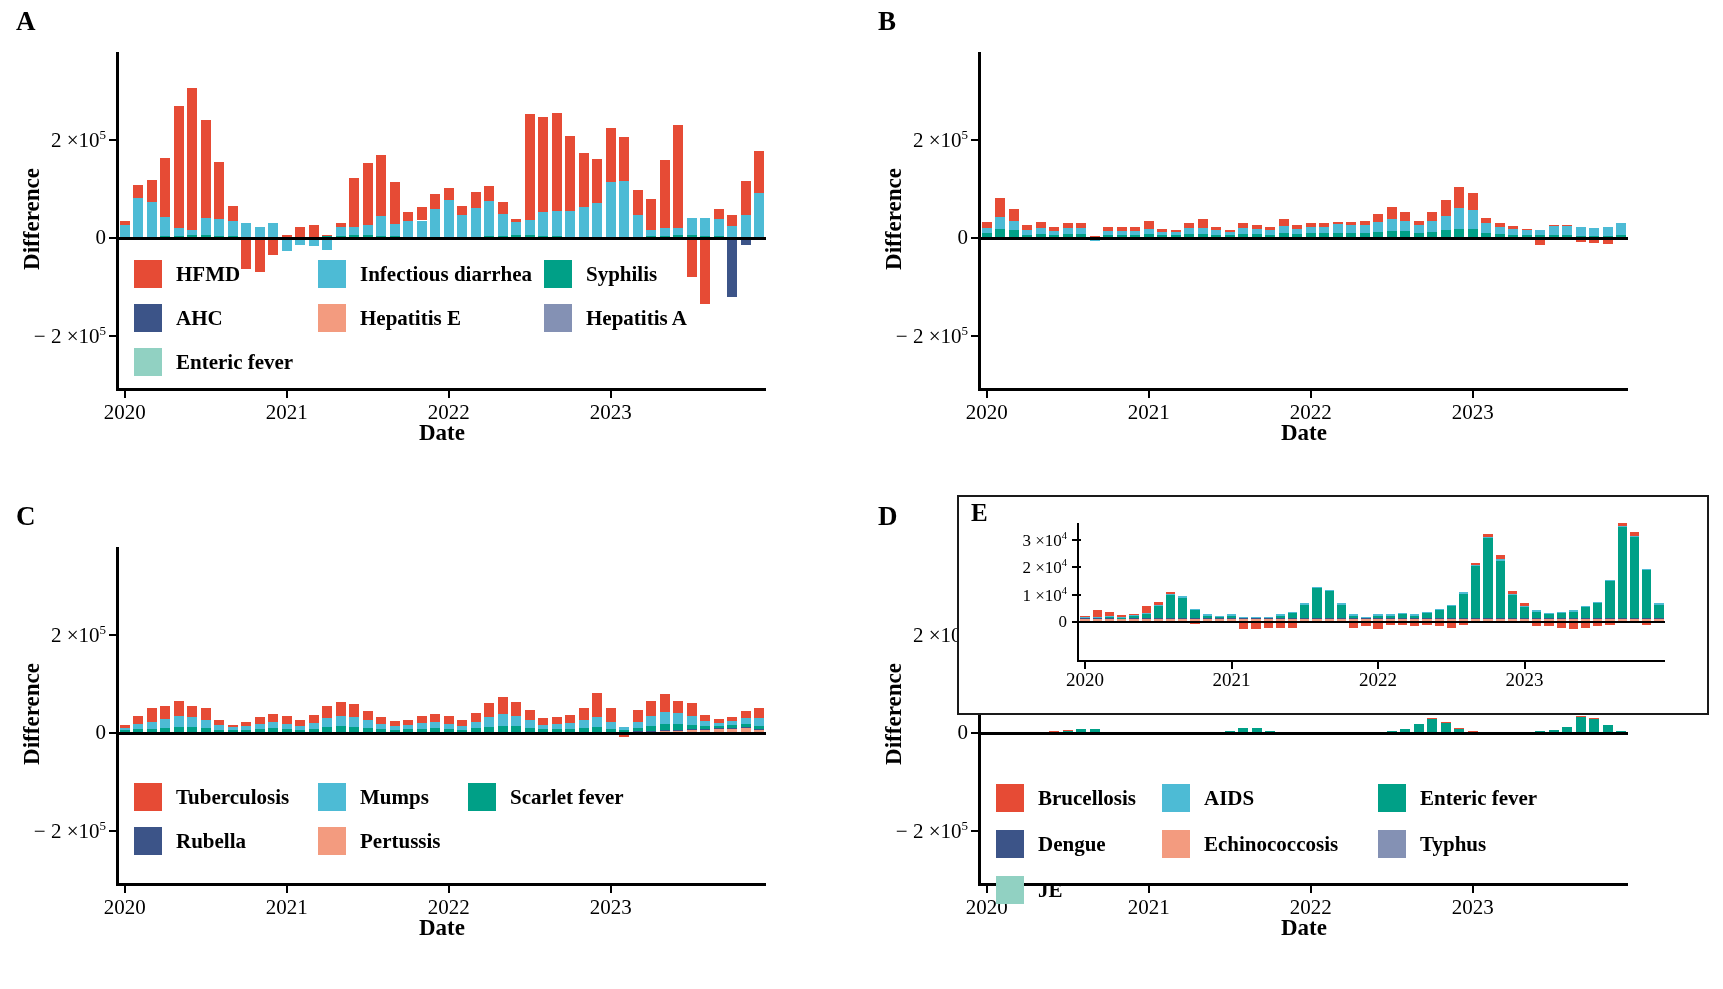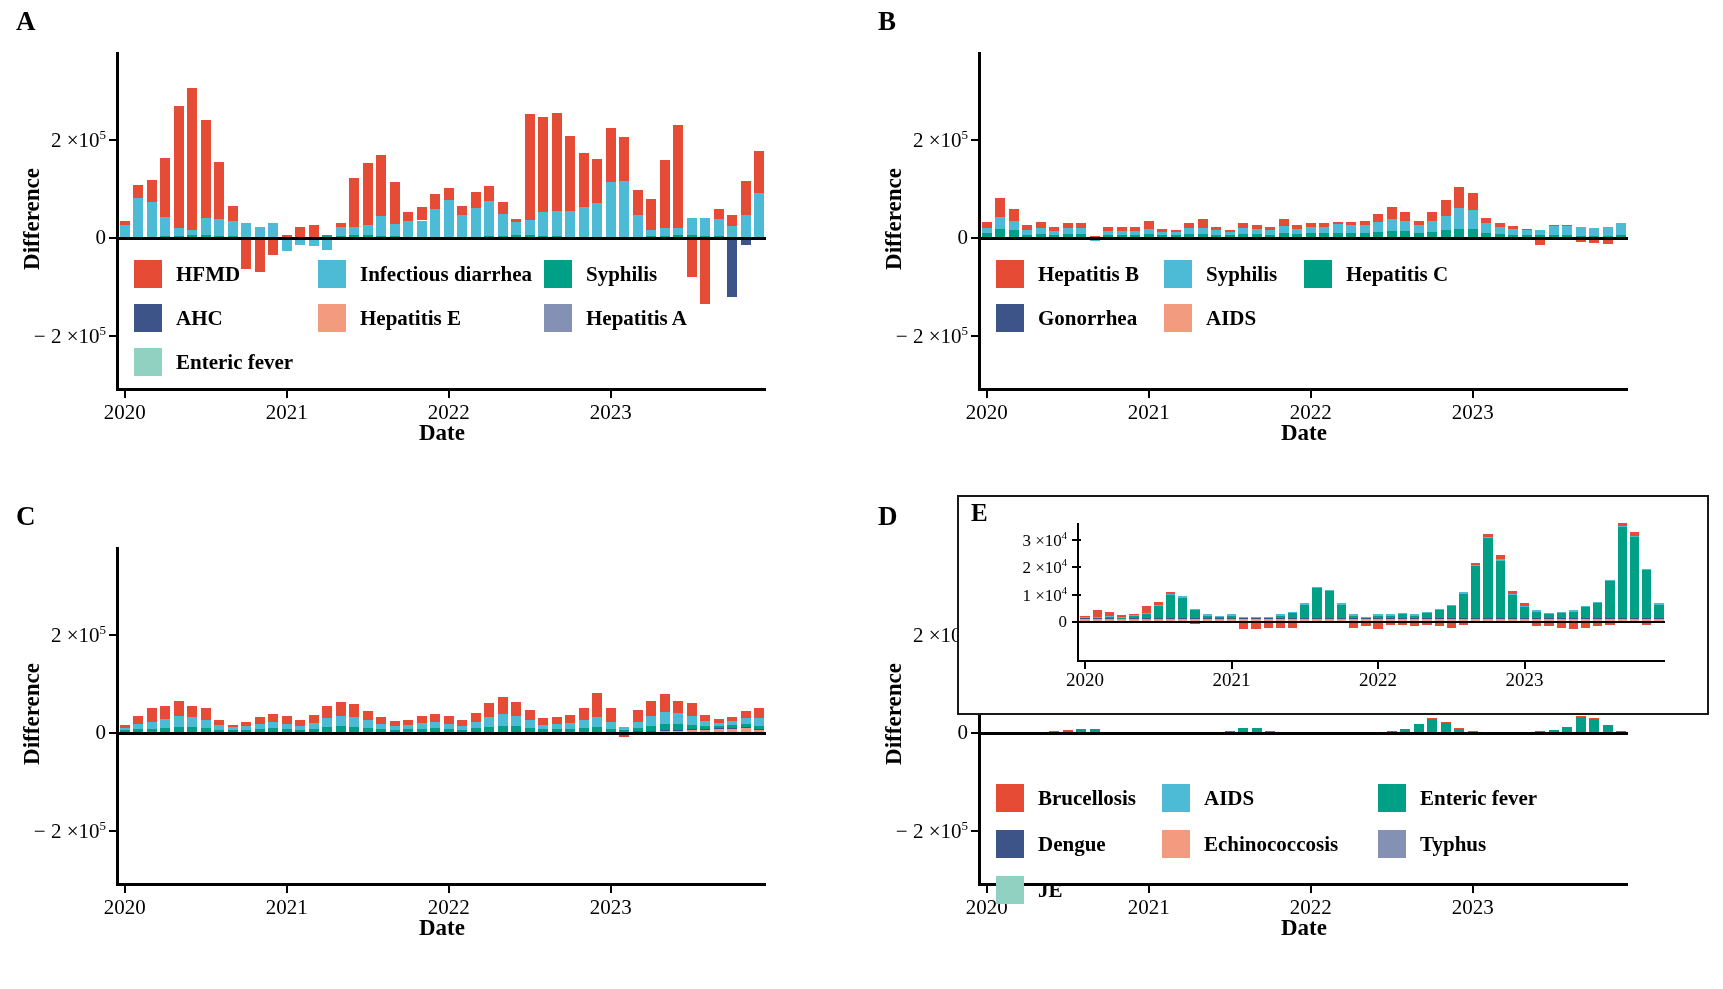--- a/index.html
+++ b/index.html
@@ -502,42 +502,20 @@
         <div class="bar-seg" style="left: 622.62px; width: 10.26px; top: 174.878px; height: 8.81739px; background: rgb(77, 187, 213);"></div>
         <div class="bar-seg" style="left: 622.62px; width: 10.26px; top: 186.145px; height: 5.87826px; background: rgb(230, 75, 53);"></div>
         <div class="bar-seg" style="left: 636.12px; width: 10.26px; top: 185.655px; height: 0.6px; background: rgb(243, 155, 127);"></div>
         <div class="bar-seg" style="left: 636.12px; width: 10.26px; top: 185.165px; height: 0.6px; background: rgb(60, 84, 136);"></div>
         <div class="bar-seg" style="left: 636.12px; width: 10.26px; top: 183.206px; height: 1.95942px; background: rgb(0, 160, 135);"></div>
         <div class="bar-seg" style="left: 636.12px; width: 10.26px; top: 171.449px; height: 11.7565px; background: rgb(77, 187, 213);"></div>
         <div class="bar-seg" style="left: 636.12px; width: 10.26px; top: 186.145px; height: 1.95942px; background: rgb(230, 75, 53);"></div>
         <div class="zero-line" style="top: 184.645px;"></div>
       </div>
     <div class="xlab">Date</div>
-    <div class="legend lgB" id="legend-B">
-        <div class="item">
-          <div class="sw" style="background: rgb(230, 75, 53);"></div>
-          <div class="lb">Hepatitis B</div>
-        </div>
-        <div class="item">
-          <div class="sw" style="background: rgb(77, 187, 213);"></div>
-          <div class="lb">Syphilis</div>
-        </div>
-        <div class="item">
-          <div class="sw" style="background: rgb(0, 160, 135);"></div>
-          <div class="lb">Hepatitis C</div>
-        </div>
-        <div class="item">
-          <div class="sw" style="background: rgb(60, 84, 136);"></div>
-          <div class="lb">Gonorrhea</div>
-        </div>
-        <div class="item">
-          <div class="sw" style="background: rgb(243, 155, 127);"></div>
-          <div class="lb">AIDS</div>
-        </div>
-      </div>
   </section>
 
   <section class="panel pC">
     <div class="pletter">C</div>
     <div class="ylab">Difference</div>
     <div class="plot" id="plot-C">
         <div class="spine-left"></div>
         <div class="spine-bottom"></div>
         <div class="ytick-mark" style="left: -9px; top: 87.1739px;"></div>
         <div class="ytick-label" style="right: 660px; left: auto; top: 75.1739px; width: 110px;">2 ×10<sup>5</sup></div>
@@ -789,20 +767,42 @@
         <div class="bar-seg" style="left: 622.62px; width: 10.26px; top: 171.449px; height: 5.87826px; background: rgb(77, 187, 213);"></div>
         <div class="bar-seg" style="left: 622.62px; width: 10.26px; top: 163.612px; height: 7.83768px; background: rgb(230, 75, 53);"></div>
         <div class="bar-seg" style="left: 636.12px; width: 10.26px; top: 183.206px; height: 2.93913px; background: rgb(243, 155, 127);"></div>
         <div class="bar-seg" style="left: 636.12px; width: 10.26px; top: 182.226px; height: 0.97971px; background: rgb(60, 84, 136);"></div>
         <div class="bar-seg" style="left: 636.12px; width: 10.26px; top: 178.797px; height: 3.42899px; background: rgb(0, 160, 135);"></div>
         <div class="bar-seg" style="left: 636.12px; width: 10.26px; top: 171.449px; height: 7.34783px; background: rgb(77, 187, 213);"></div>
         <div class="bar-seg" style="left: 636.12px; width: 10.26px; top: 160.672px; height: 10.7768px; background: rgb(230, 75, 53);"></div>
         <div class="zero-line" style="top: 184.645px;"></div>
       </div>
     <div class="xlab">Date</div>
+    <div class="legend lgC" id="legend-C">
+        <div class="item">
+          <div class="sw" style="background: rgb(230, 75, 53);"></div>
+          <div class="lb">Tuberculosis</div>
+        </div>
+        <div class="item">
+          <div class="sw" style="background: rgb(77, 187, 213);"></div>
+          <div class="lb">Mumps</div>
+        </div>
+        <div class="item">
+          <div class="sw" style="background: rgb(0, 160, 135);"></div>
+          <div class="lb">Scarlet fever</div>
+        </div>
+        <div class="item">
+          <div class="sw" style="background: rgb(60, 84, 136);"></div>
+          <div class="lb">Rubella</div>
+        </div>
+        <div class="item">
+          <div class="sw" style="background: rgb(243, 155, 127);"></div>
+          <div class="lb">Pertussis</div>
+        </div>
+      </div>
   </section>
 
   <section class="panel pD">
     <div class="pletter">D</div>
     <div class="ylab">Difference</div>
     <div class="plot" id="plot-D">
         <div class="spine-left"></div>
         <div class="spine-bottom"></div>
         <div class="ytick-mark" style="left: -9px; top: 87.1739px;"></div>
         <div class="ytick-label" style="right: 660px; left: auto; top: 75.1739px; width: 110px;">2 ×10<sup>5</sup></div>

